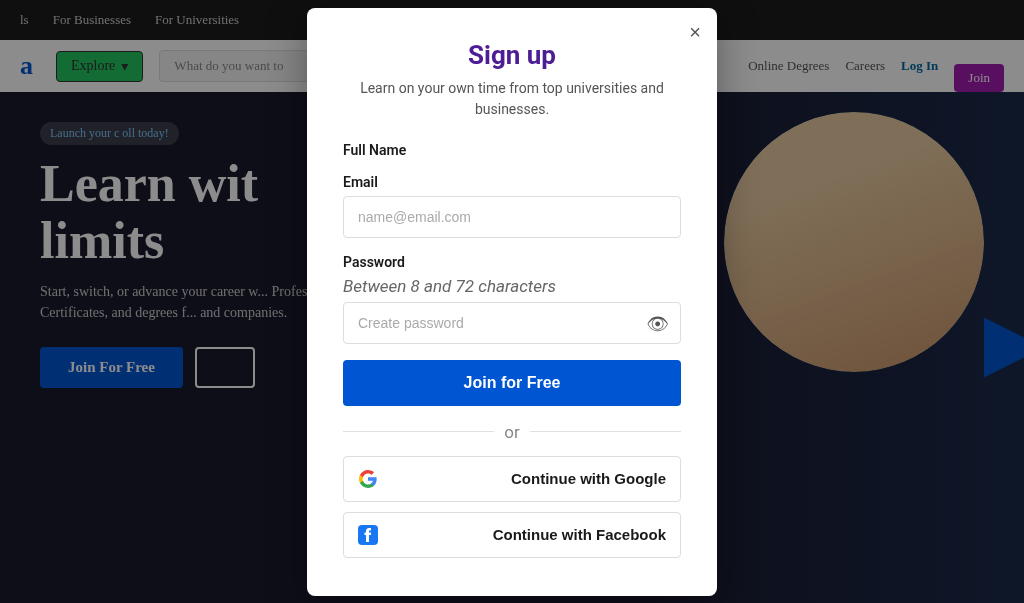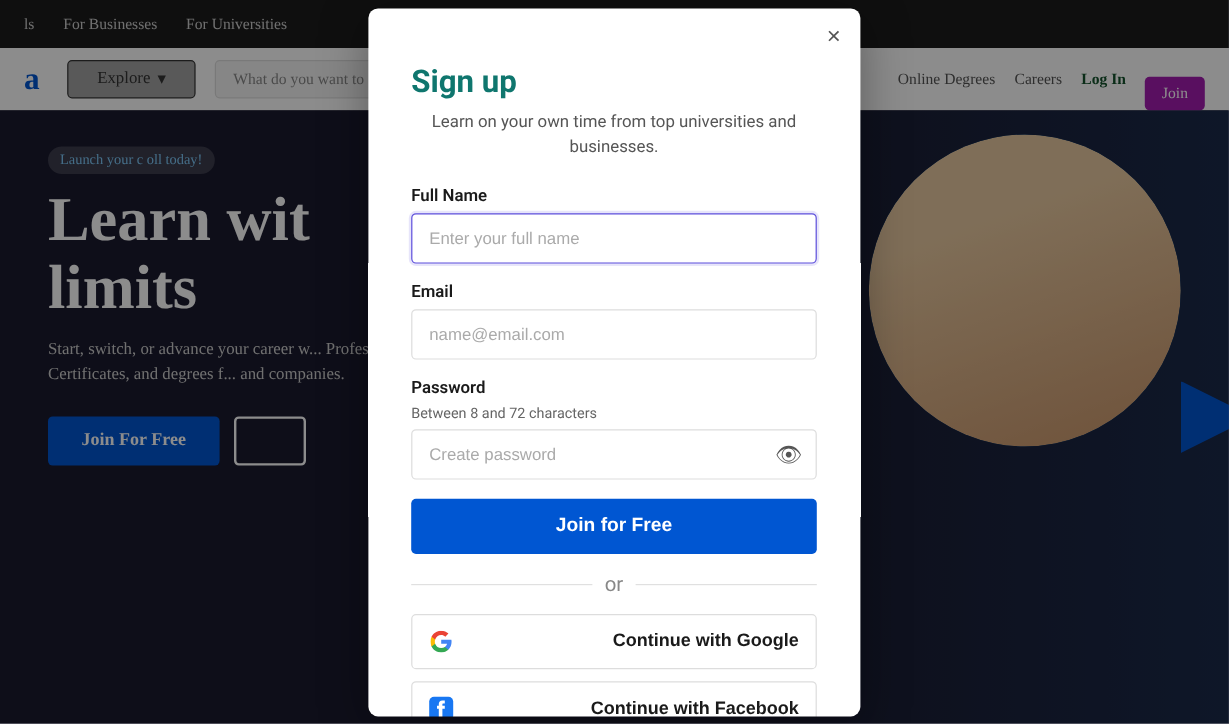--- a/index.html
+++ b/index.html
@@ -46,24 +46,24 @@
 
     .bg-logo {
       color: #0056d2;
       font-size: 26px;
       font-weight: 900;
       letter-spacing: -1px;
       margin-right: 8px;
     }
 
     .bg-explore-btn {
-      background: #a3a3a3;
+      background: #22c55e;
       border: 1px solid #333;
       border-radius: 4px;
-      padding: 6px 24px;
+      padding: 6px 14px;
       font-size: 14px;
       display: flex;
       align-items: center;
       gap: 6px;
       color: #333;
     }
 
     .bg-search {
       background: #f5f5f5;
       border: 1px solid #ddd;
@@ -80,21 +80,21 @@
       align-items: center;
       gap: 16px;
     }
 
     .bg-nav-link {
       color: #555;
       font-size: 13px;
     }
 
     .bg-login-btn {
-      color: #14532d;
+      color: #0369a1;
       font-size: 13px;
       font-weight: 600;
     }
 
     .bg-join-btn {
       background: #a21caf;
       color: #fff;
       font-size: 13px;
       padding: 6px 14px;
       border-radius: 4px;
@@ -216,48 +216,49 @@
       right: 16px;
       background: none;
       border: none;
       cursor: pointer;
       font-size: 20px;
       color: #555;
       line-height: 1;
     }
 
     .modal-title {
+      text-align: center;
       font-size: 26px;
       font-weight: 700;
-      color: #0f766e;
+      color: #4c1d95;
       margin-bottom: 8px;
-      margin-top: 15px;
     }
 
     .modal-subtitle {
       text-align: center;
       font-size: 14px;
       color: #555;
       line-height: 1.5;
       margin-bottom: 22px;
     }
 
     .form-label {
       display: block;
       font-size: 14px;
       font-weight: 600;
       color: #1a1a1a;
       margin-bottom: 6px;
     }
 
     .form-sublabel {
-      font-size: 12px;
+      font-size: 17px;
       color: #666;
       font-weight: 400;
       margin-bottom: 6px;
+      font-style: italic;
     }
 
     .form-group {
       margin-bottom: 16px;
     }
 
     .form-input {
       width: 100%;
       border: 1.5px solid #ddd;
       border-radius: 4px;
@@ -423,21 +424,20 @@
 
   <div class="modal">
     <button class="modal-close">×</button>
 
     <h2 class="modal-title">Sign up</h2>
     <p class="modal-subtitle">Learn on your own time from top universities and businesses.</p>
 
     
     <div class="form-group">
       <label class="form-label">Full Name</label>
-      <input class="form-input active" type="text" placeholder="Enter your full name" style="">
     </div>
 
     
     <div class="form-group">
       <label class="form-label">Email</label>
       <input class="form-input" type="email" placeholder="name@email.com" style="">
     </div>
 
     
     <div class="form-group">

